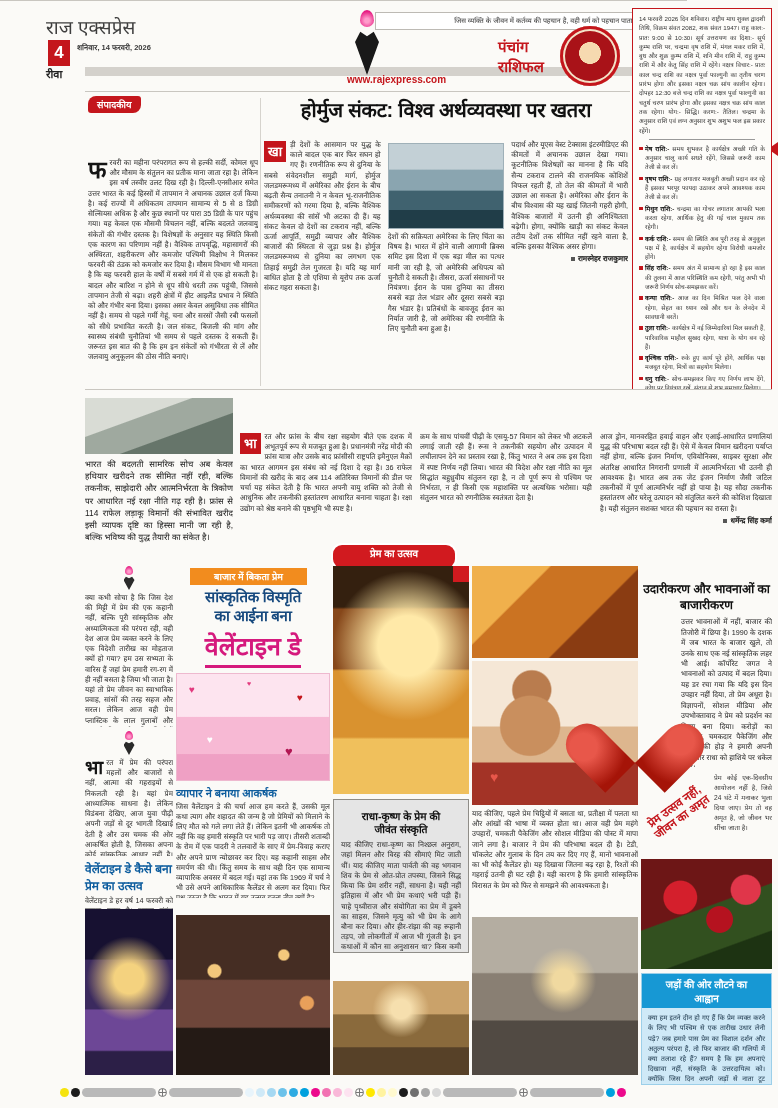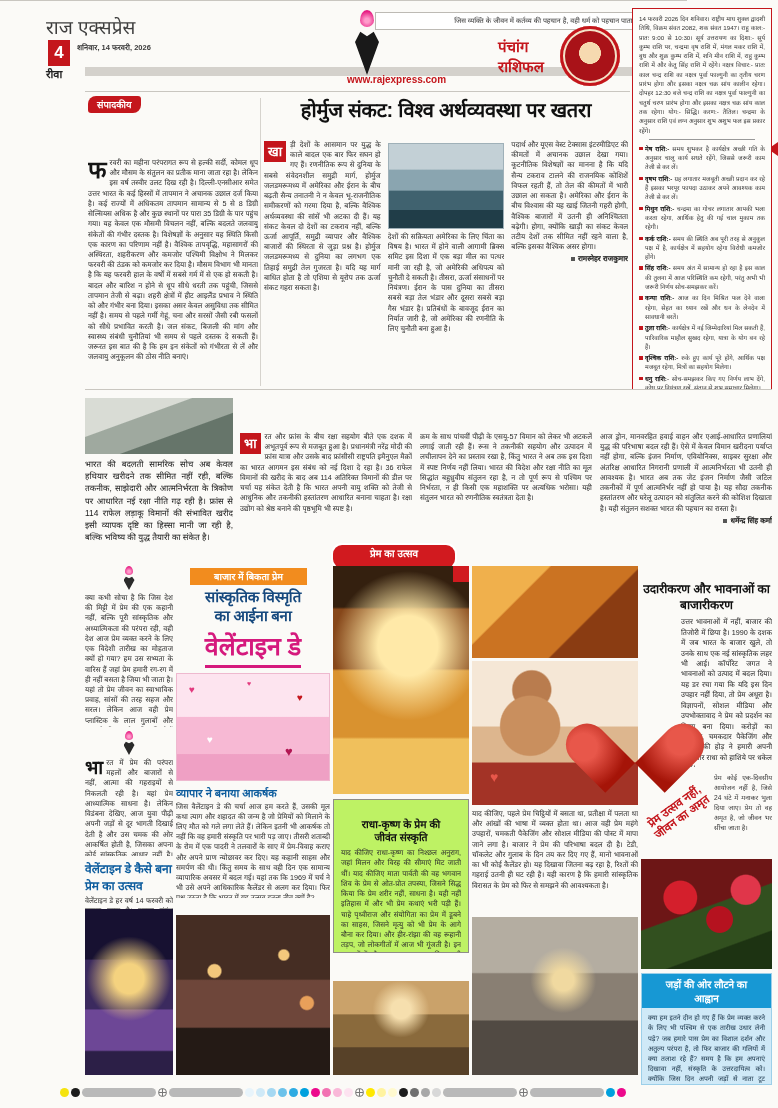--- a/index.html
+++ b/index.html
@@ -107,21 +107,21 @@
   .cafe{position:absolute;bottom:0;left:0;width:154px;height:160px;
       background:radial-gradient(circle at 25% 35%,#f3c87c 0 4%,transparent 5%),
       radial-gradient(circle at 70% 25%,#f3c87c 0 3%,transparent 4%),
       radial-gradient(circle at 85% 55%,#e8a05a 0 4%,transparent 5%),
       linear-gradient(180deg,#452d23 0 40%,#6e463a 41% 70%,#241a15 71% 100%);}
 
   .veena{width:136px;height:228px;position:relative;
       background:radial-gradient(circle at 55% 35%,#ffe9a8 0 18%,rgba(255,233,168,0) 45%),
       linear-gradient(180deg,#34200f 0 18%,#86471a 19% 45%,#d9922f 46% 75%,#f0c05c 76% 100%);}
   .veena .tab{position:absolute;right:0;top:0;width:16px;height:16px;background:#d11a1f;}
-  .radha-box{margin-top:5px;border:1px solid #8f8d88;background:#bef264;padding:18px 7px;height:154px;
+  .radha-box{margin-top:5px;border:1px solid #8f8d88;background:#e5e5e5;padding:10px 7px;height:154px;
       box-sizing:border-box;overflow:hidden;}
   .radha-box h4{margin:0 0 4px;font-size:10.5px;line-height:1.25;text-align:center;color:#111;}
   .temple{position:absolute;bottom:0;left:0;width:136px;height:94px;
       background:radial-gradient(circle at 50% 30%,#f6dfae 0 10%,transparent 30%),
       linear-gradient(180deg,#caa26a 0 35%,#8a6a3c 36% 70%,#574128 71% 100%);}
 
   .painting{width:166px;height:92px;
       background:linear-gradient(135deg,#f0b04c 0 30%,#cb7322 31% 65%,#8a3c12 66% 100%);}
   .teddy{width:166px;height:144px;margin-top:3px;position:relative;
       background:radial-gradient(circle at 35% 45%,#c98f5e 0 22%,transparent 23%),

